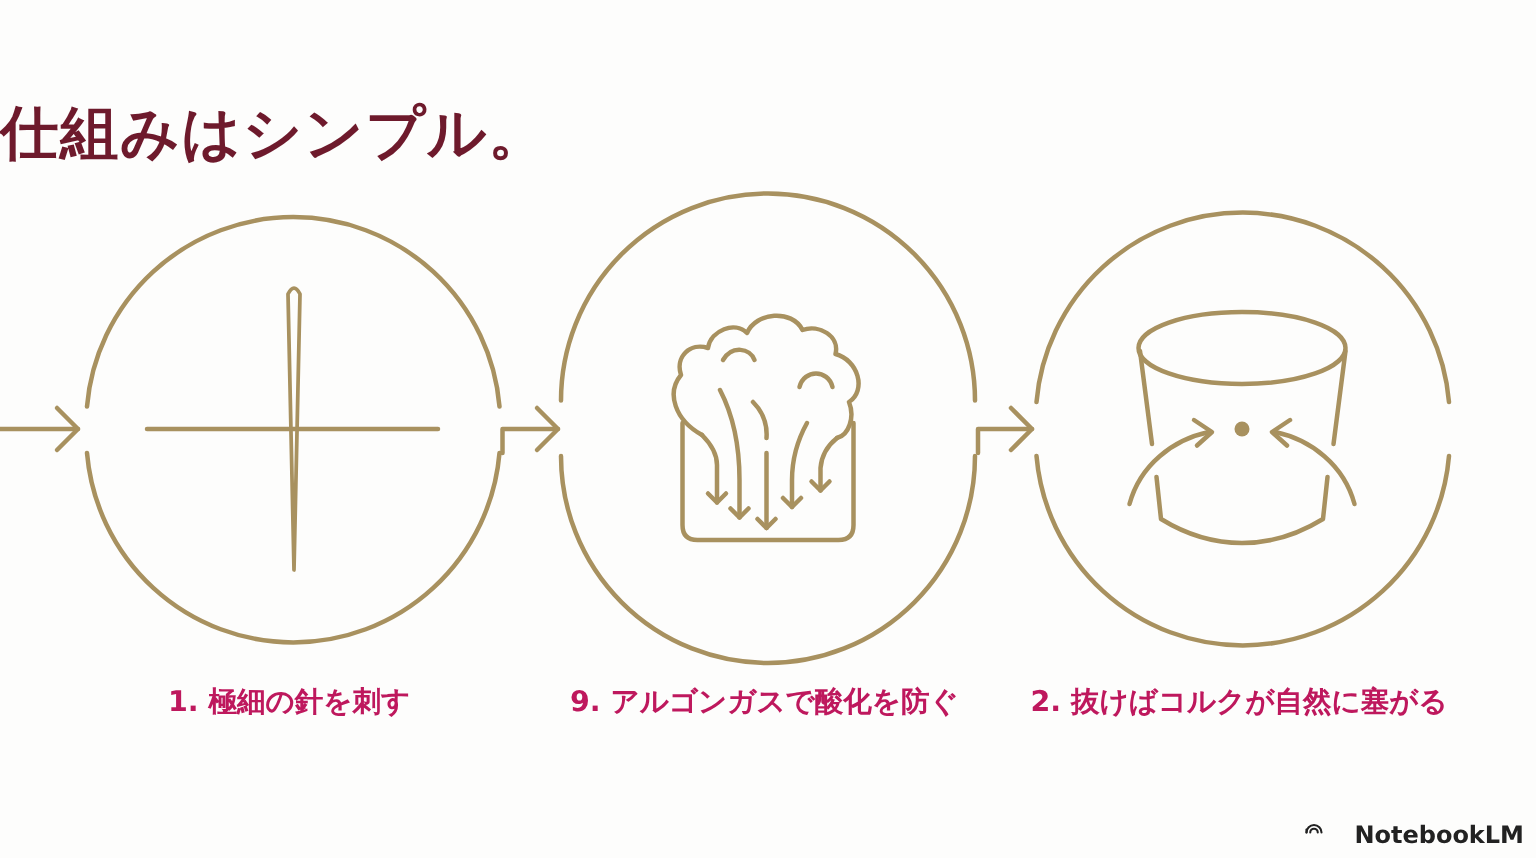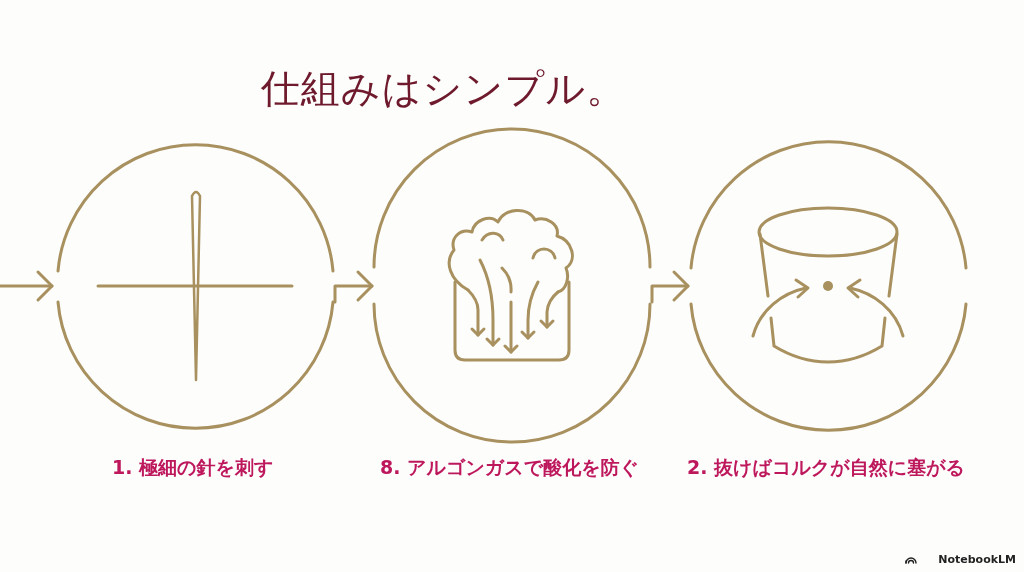--- a/index.html
+++ b/index.html
@@ -4,33 +4,33 @@
   <style>
     html, body { margin: 0; padding: 0; }
     body {
       width: 1024px; height: 572px; overflow: hidden;
       background: #fdfdfc;
       font-family: "DejaVu Sans", "Liberation Sans", sans-serif;
       position: relative;
     }
     .title {
       position: absolute; left: 0; top: 62px; width: 887px;
-      text-align: center; font-size: 39px; font-weight: normal;
+      text-align: left; font-size: 39px; font-weight: bold;
       color: #6e1a2c; letter-spacing: 1px;
     }
     svg.diagram { position: absolute; left: 0; top: 0; }
     .step-label {
       position: absolute; top: 455px;
       font-size: 19px; font-weight: bold; color: #be185d;
       white-space: nowrap;
     }
     .brand {
       position: absolute; right: 8px; bottom: 6px;
-      display: flex; align-items: center; gap: 21px;
-      font-size: 11px; font-weight: bold; color: #222;
+      display: flex; gap: 21px;
+      font-size: 16px; font-weight: bold; color: #222;
     }
     .brand svg { display: block; }
   </style>
 </head>
 <body>
 
 <div class="title">仕組みはシンプル。</div>
 
 <svg class="diagram" width="1024" height="572" viewBox="0 0 1024 572" fill="none" stroke="#a8915f" stroke-width="3" stroke-linecap="round" stroke-linejoin="round">
 
@@ -97,21 +97,21 @@
     <path d="M 771 318 L 774 346 Q 800 362 828 362 Q 856 362 882 346 L 885 318"></path>
     <circle cx="828" cy="286" r="5" fill="#a8915f" stroke="none"></circle>
     <path d="M 753 336 C 760 310 782 293 806 288"></path>
     <polyline points="796,280 808,288 798,297"></polyline>
     <path d="M 903 336 C 896 310 874 293 850 288"></path>
     <polyline points="860,280 848,288 858,297"></polyline>
   </g>
 </svg>
 
 <div class="step-label" style="left:112px;">1. 極細の針を刺す</div>
-<div class="step-label" style="left:380px;">8. アルゴンガスで酸化を防ぐ</div>
+<div class="step-label" style="left:380px;">9. アルゴンガスで酸化を防ぐ</div>
 <div class="step-label" style="left:687px;">2. 抜けばコルクが自然に塞がる</div>
 
 <div class="brand">
   <svg width="12" height="9" viewBox="0 0 12 9" fill="none" stroke="#222" stroke-width="1.4" stroke-linecap="round">
     <path d="M1 8 A5 5 0 0 1 11 8"></path>
     <path d="M3.5 8 A2.5 2.5 0 0 1 8.5 8"></path>
     <path d="M1 8 L1 6"></path>
   </svg>
   <span>NotebookLM</span>
 </div>

